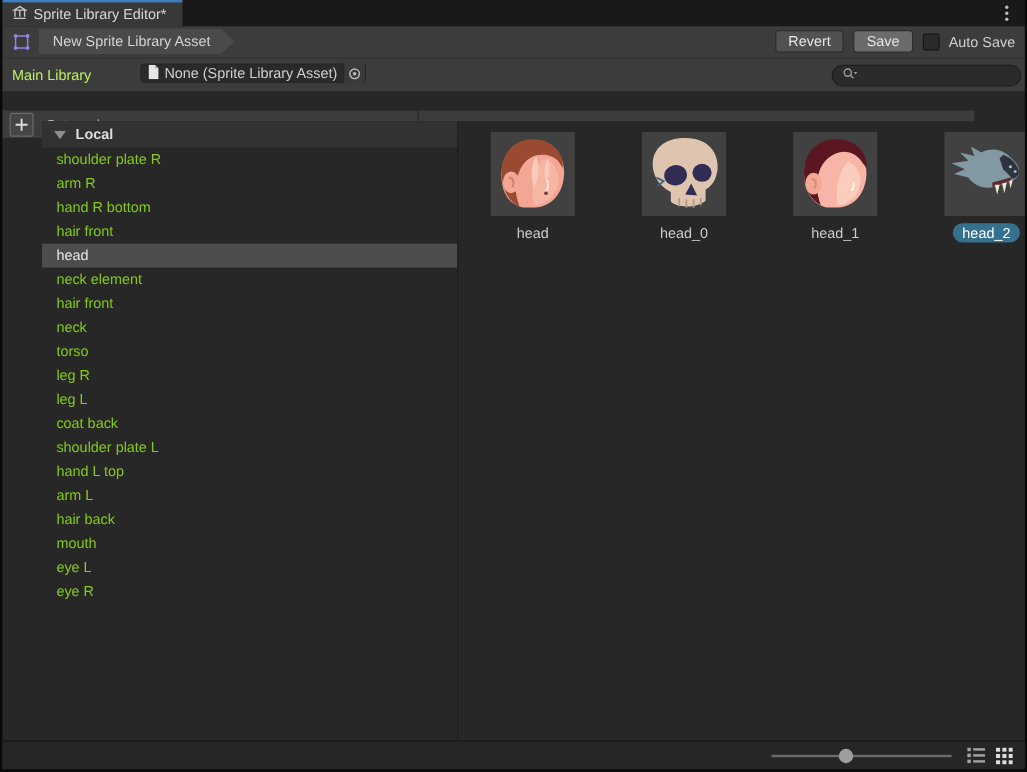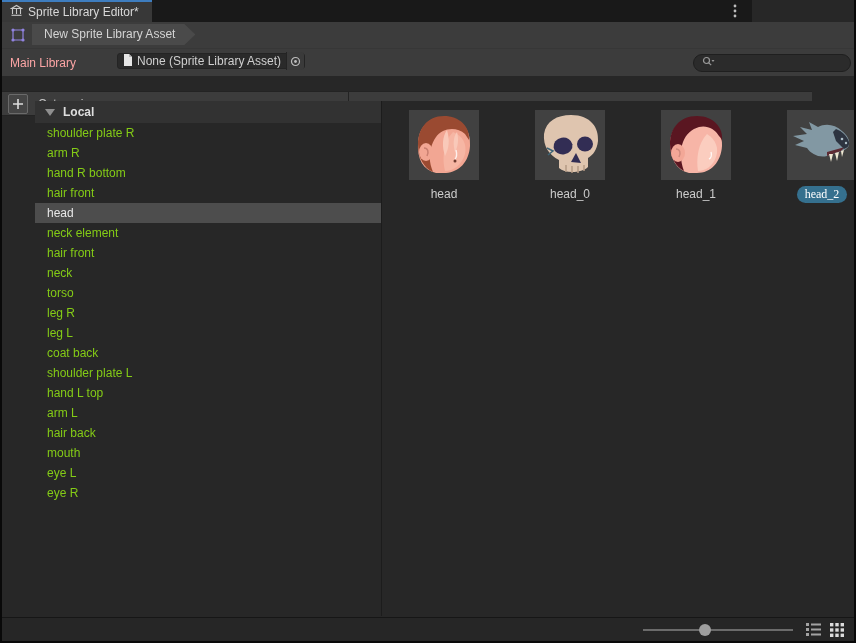--- a/index.html
+++ b/index.html
@@ -2,42 +2,42 @@
 <html><head>
 <meta charset="utf-8">
 <style>
   * { box-sizing: border-box; margin: 0; padding: 0; }
   html,body { width:856px; height:643px; background:#000; }
   body { font-family: "Liberation Sans", "DejaVu Sans", sans-serif; font-size:12px; -webkit-font-smoothing:antialiased; }
   .window { position:relative; width:856px; height:643px; background:#272727;
             border-left:2px solid #090909; border-right:2px solid #090909; border-bottom:2px solid #090909; overflow:hidden; }
 
   
-  .tabbar { position:absolute; left:-2px; top:0; width:752px; height:22px; background:#191919; }
+  .tabbar { position:absolute; left:-2px; top:0; width:856px; height:22px; background:#191919; }
   .tab { position:absolute; left:2px; top:0; width:150px; height:22px; background:#383838;
          border-top:2px solid #3e7dbf; display:flex; align-items:center; padding:0 8px; gap:5px; }
   .tab-title { color:#d8d8d8; white-space:nowrap; }
   .kebab { position:absolute; right:10px; top:2px; width:14px; height:18px; display:flex; align-items:center; justify-content:center; }
 
   
   .toolbar { position:absolute; left:0; top:22px; width:852px; height:26px; background:#3c3c3c; }
   .sl-asset-icon { position:absolute; left:8px; top:5px; }
   .breadcrumb { position:absolute; left:30px; top:2px; height:21px; background:#4a4a4a; color:#d4d4d4;
                 line-height:21px; padding:0 20px 0 12px;
                 clip-path: polygon(0 0, calc(100% - 11px) 0, 100% 50%, calc(100% - 11px) 100%, 0 100%); }
   .tb-right { position:absolute; right:8px; top:3px; display:flex; align-items:center; gap:8px; }
   .btn { height:19px; line-height:17px; padding:0 10px; border-radius:3px; border:1px solid #2e2e2e; color:#e4e4e4; }
   .btn-revert { background:#515151; }
   .btn-save { background:#6b6b6b; }
   .checkbox { width:14px; height:14px; background:#2b2b2b; border:1px solid #151515; border-radius:2px; }
   .autosave-label { color:#cfcfcf; }
 
   
   .libraryrow { position:absolute; left:0; top:48px; width:852px; height:28px; background:#3c3c3c; border-top:1px solid #373737; }
-  .mainlib-label { position:absolute; left:8px; top:7px; color:#fca5a5;text-align:right; }
+  .mainlib-label { position:absolute; left:8px; top:7px; color:#bef264;text-align:right; }
   .objfield { position:absolute; left:115px; top:4px; width:188px; height:16px; background:#2a2a2a; border:1px solid #242424;
               border-radius:3px; display:flex; align-items:center; padding-left:5px; gap:4px; }
   .objfield-text { color:#cfcfcf; flex:1; white-space:nowrap; }
   .objpicker { width:18px; height:18px; background:#3a3a3a; border-left:1px solid #242424; border-radius:0 3px 3px 0;
                display:flex; align-items:center; justify-content:center; }
   .searchfield { position:absolute; right:3px; top:5px; width:158px; height:18px; background:#2b2b2b;
                  border:1px solid #1f1f1f; border-radius:9px; display:flex; align-items:center; padding:0 8px; gap:4px; }
   .search-input { background:transparent; border:none; outline:none; color:#d0d0d0; width:100%; font-size:12px; }
 
   
@@ -56,21 +56,21 @@
   .local-row { height:22px; background:#323232; display:flex; align-items:center; gap:8px; padding-left:10px; }
   .local-label { color:#dedede; font-weight:bold; }
   .cat-row { height:20px; line-height:20px; padding-left:12px; color:#84cc16; white-space:nowrap; }
   .cat-row.selected { background:#4d4d4d; color:#e8e8e8; }
   .label-pane { flex:1; background:#272727; padding:9px 0 0 27px; }
   .label-grid { display:flex; gap:56px; }
   .label-cell { width:70px; display:flex; flex-direction:column; align-items:center; }
   .tile { width:70px; height:70px; background:#414141; }
   .tile svg { display:block; }
   .label-name { margin-top:6px; color:#cccccc; padding:1px 8px; border-radius:9px; white-space:nowrap; }
-  .label-name.selected { background:#35708e; color:#ffffff;font-family:Liberation Serif, serif; }
+  .label-name.selected { background:#35708e; color:#ffffff; }
 
   
   .footer { position:absolute; left:0; top:617px; width:852px; height:24px; background:#262626; border-top:1px solid #161616;
             display:flex; align-items:center; justify-content:flex-end; gap:8px; padding-right:9px; }
   .slider { position:relative; width:150px; height:14px; margin-right:4px; }
   .slider-track { position:absolute; left:0; right:0; top:6px; height:2px; background:#6b6b6b; }
   .slider-knob { position:absolute; top:1px; width:12px; height:12px; border-radius:50%; background:#9e9e9e; }
   .viewicon { width:16px; height:16px; display:flex; align-items:center; justify-content:center; }
 </style>
 </head>
@@ -110,20 +110,26 @@
           </g>
         <g fill="#9183e0">
             <circle cx="3" cy="3" r="1.6"></circle>
             <circle cx="13" cy="3" r="1.6"></circle>
             <circle cx="3" cy="13" r="1.6"></circle>
             <circle cx="13" cy="13" r="1.6"></circle>
           </g>
         </svg>
     </span>
     <div class="breadcrumb">New Sprite Library Asset</div>
+    <div class="tb-right">
+      <div class="btn btn-revert">Revert</div>
+      <div class="btn btn-save">Save</div>
+      <div class="checkbox"></div>
+      <span class="autosave-label">Auto Save</span>
+    </div>
   </div>
 
   <div class="libraryrow">
     <span class="mainlib-label">Main Library</span>
     <div class="objfield">
       <span>
         <svg width="10" height="12" viewBox="0 0 10 12">
             <path d="M1 0 H6 L9 3 V12 H1 Z" fill="#e6e6e6"></path>
             <path d="M6 0 L6 3 L9 3 Z" fill="#b5b5b5"></path>
           </svg>

